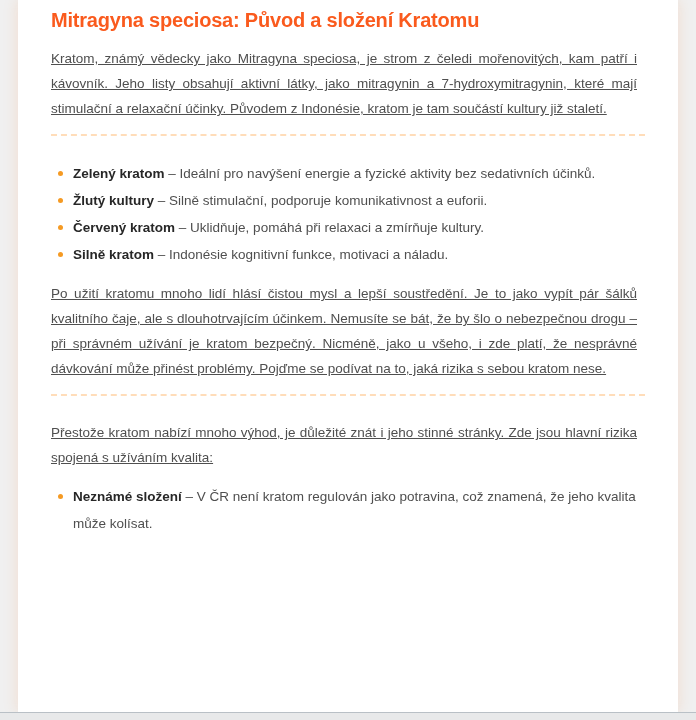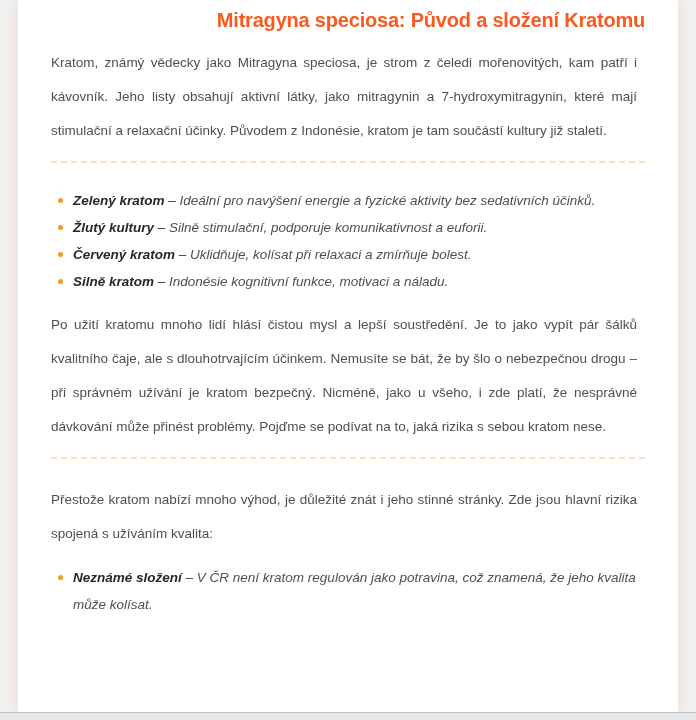--- a/index.html
+++ b/index.html
@@ -26,39 +26,38 @@
     background: #e8e9ea;
     border-top: 1px solid #b9c0c6;
   }
   h2.section-heading {
     font-size: 20px;
     font-weight: 800;
     color: #fa5a1d;
     letter-spacing: -0.2px;
     margin: 0 0 13px 0;
     line-height: 1.25;
-    text-align: right;
   }
   p.body-text {
     font-size: 13.5px;
     color: #4f4f4f;
-    line-height: 34px;
+    line-height: 25px;
     text-align: justify;
     margin: 0 8px 13px 0;
+    text-decoration: underline;
   }
   hr.divider {
     border: none;
     border-top: 2px dashed #ffddba;
     margin: 11px 0 24px 0;
   }
   ul.bullet-list {
     list-style: none;
     margin: 1px 0 13px 0;
     padding: 0 0 0 22px;
-    font-style: italic;
   }
   ul.bullet-list li {
     position: relative;
     font-size: 13.5px;
     color: #4f4f4f;
     line-height: 27px;
   }
   .dot {
     position: absolute;
     left: -15px;
@@ -83,21 +82,21 @@
       <h2 class="section-heading">Mitragyna speciosa: Původ a složení Kratomu</h2>
       <p class="body-text">Kratom, známý vědecky jako Mitragyna speciosa, je strom z čeledi mořenovitých, kam patří i kávovník. Jeho listy obsahují aktivní látky, jako mitragynin a 7-hydroxymitragynin, které mají stimulační a relaxační účinky. Původem z Indonésie, kratom je tam součástí kultury již staletí.</p>
     </section>
 
     <hr class="divider">
 
     <section>
       <ul class="bullet-list">
         <li><span class="dot"></span><strong>Zelený kratom</strong> <span>– Ideální pro navýšení energie a fyzické aktivity bez sedativních účinků.</span></li>
         <li><span class="dot"></span><strong>Žlutý kultury</strong> <span>– Silně stimulační, podporuje komunikativnost a euforii.</span></li>
-        <li><span class="dot"></span><strong>Červený kratom</strong> <span>– Uklidňuje, kolísat při relaxaci a zmírňuje bolest.</span></li>
+        <li><span class="dot"></span><strong>Červený kratom</strong> <span>– Uklidňuje, pomáhá při relaxaci a zmírňuje kultury.</span></li>
         <li><span class="dot"></span><strong>Silně kratom</strong> <span>– Indonésie kognitivní funkce, motivaci a náladu.</span></li>
       </ul>
       <p class="body-text">Po užití kratomu mnoho lidí hlásí čistou mysl a lepší soustředění. Je to jako vypít pár šálků kvalitního čaje, ale s dlouhotrvajícím účinkem. Nemusíte se bát, že by šlo o nebezpečnou drogu – při správném užívání je kratom bezpečný. Nicméně, jako u všeho, i zde platí, že nesprávné dávkování může přinést problémy. Pojďme se podívat na to, jaká rizika s sebou kratom nese.</p>
     </section>
 
     <hr class="divider">
 
     <section>
       <p class="body-text">Přestože kratom nabízí mnoho výhod, je důležité znát i jeho stinné stránky. Zde jsou hlavní rizika spojená s užíváním kvalita:</p>
       <ul class="bullet-list">

